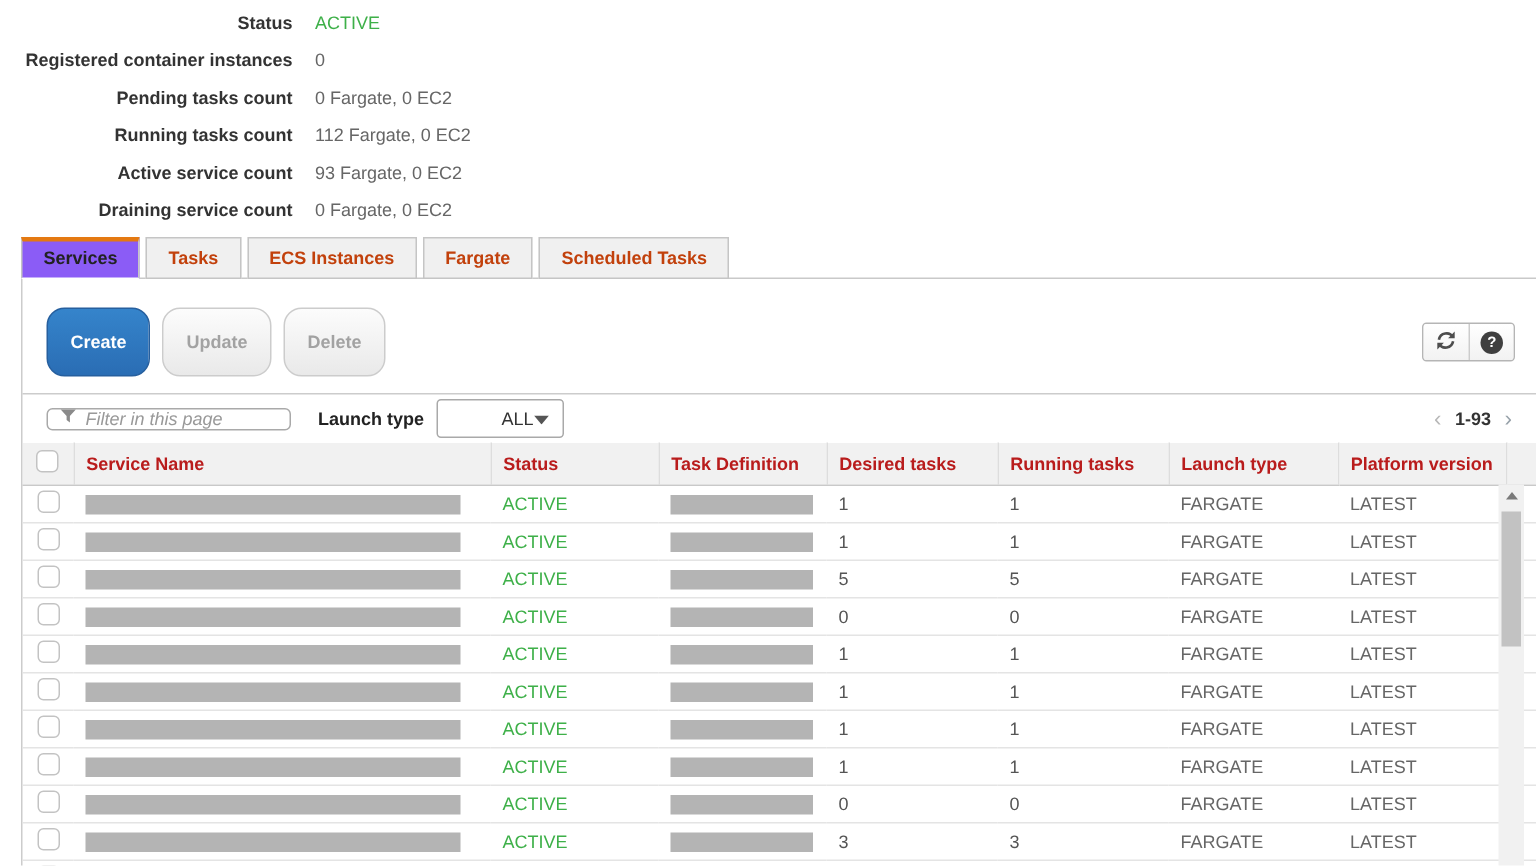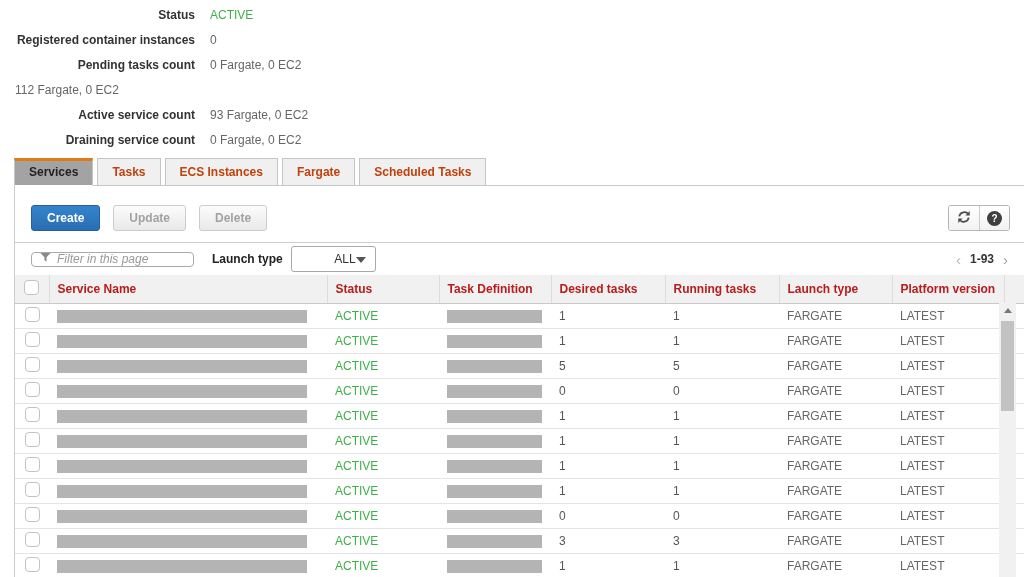--- a/index.html
+++ b/index.html
@@ -16,31 +16,31 @@
   .details{padding-top:2px;}
   .detail-row{height:25px;display:flex;align-items:center;}
   .detail-label{width:195px;text-align:right;font-weight:bold;color:#333;}
   .detail-value{margin-left:15px;color:#666;}
   .green-text{color:var(--active_green);}
 
   
   .tabbar{margin:7px 0 0 14px;border-bottom:1px solid #c9c9c9;display:flex;align-items:flex-end;height:27px;}
   .tab{border:1px solid #c5c5c5;background:#f0f0f0;padding:6px 14px 6px;margin-right:4px;margin-bottom:-1px;
        font-weight:bold;color:#c2410c;cursor:pointer;white-space:nowrap;}
-  .tab.active{background:#a3a3a3;border-top:3px solid var(--accent_orange);border-bottom-color:#fff;padding-top:4px;color:#222;}
+  .tab.active{background:#8b5cf6;border-top:3px solid var(--accent_orange);border-bottom-color:#fff;padding-top:4px;color:#222;}
 
   
   .panel{margin-left:14px;border-left:1px solid #ccc;height:393px;position:relative;}
 
   
   .toolbar{display:flex;align-items:center;padding:19px 14px 11px 16px;}
-  .btn{font-size:12px;font-weight:bold;padding:5px 15px;border-radius:3px;cursor:pointer;
+  .btn{font-size:12px;font-weight:bold;padding:15px 15px;border-radius:12px;cursor:pointer;
        font-family:inherit;}
   .btn.primary{background:linear-gradient(#3584cb,#2a6db4);border:1px solid #265f9e;color:#fff;}
-  .btn.disabled{background:linear-gradient(#fcfcfc,#e9e9e9);border:1px solid #ccc;color:#a2a2a2;margin-left:13px;}
+  .btn.disabled{background:linear-gradient(#fcfcfc,#e9e9e9);border:1px solid #ccc;color:#a2a2a2;margin-left:8px;}
   .toolbar-right{margin-left:auto;display:flex;align-items:center;}
   .last-updated{color:#777;margin-right:10px;}
   .icon-group{display:flex;border:1px solid #b5b5b5;border-radius:3px;overflow:hidden;background:#fff;}
   .icon-btn{width:30px;height:24px;display:flex;align-items:center;justify-content:center;
             background:linear-gradient(#fff,#f2f2f2);border:none;cursor:pointer;}
   .icon-btn + .icon-btn{border-left:1px solid #ccc;}
   .help-circle{display:inline-flex;width:15px;height:15px;border-radius:50%;background:#3f3f3f;color:#fff;
                font-size:10px;font-weight:bold;align-items:center;justify-content:center;}
 
   
@@ -86,20 +86,21 @@
   </div>
     <div class="detail-row">
     <span class="detail-label">Registered container instances</span>
     <span class="detail-value">0</span>
   </div>
     <div class="detail-row">
     <span class="detail-label">Pending tasks count</span>
     <span class="detail-value">0 Fargate, 0 EC2</span>
   </div>
     <div class="detail-row">
+    <span class="detail-label">Running tasks count</span>
     <span class="detail-value">112 Fargate, 0 EC2</span>
   </div>
     <div class="detail-row">
     <span class="detail-label">Active service count</span>
     <span class="detail-value">93 Fargate, 0 EC2</span>
   </div>
     <div class="detail-row">
     <span class="detail-label">Draining service count</span>
     <span class="detail-value">0 Fargate, 0 EC2</span>
   </div>

